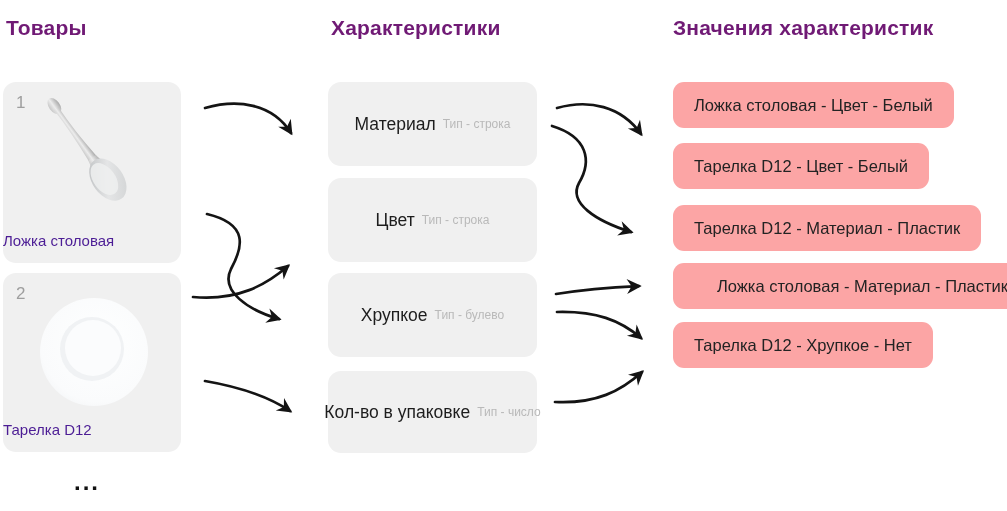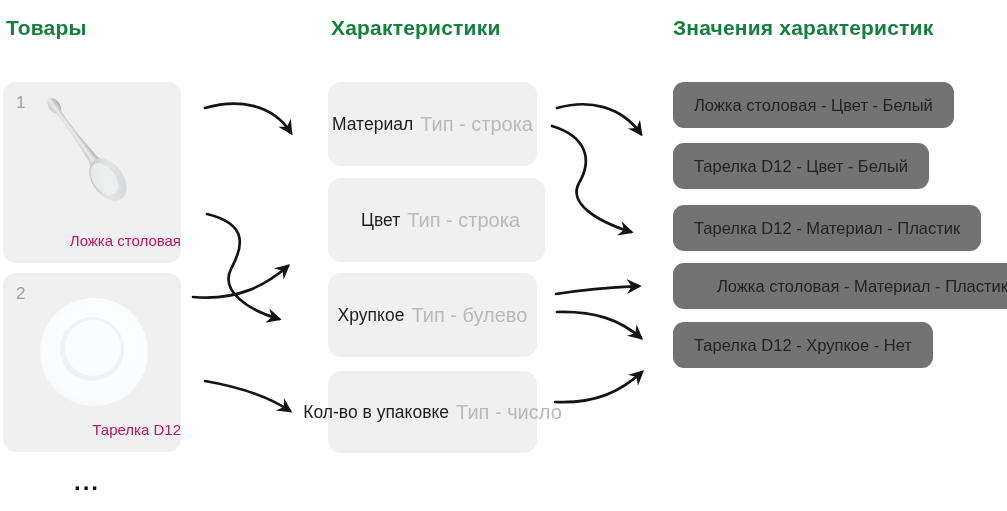--- a/index.html
+++ b/index.html
@@ -2,49 +2,49 @@
 <html><head>
 <meta charset="utf-8">
 <style>
   html,body{margin:0;padding:0;background:#ffffff;}
   .canvas{
     position:relative;width:1007px;height:511px;background:#ffffff;
     font-family:"Liberation Sans","DejaVu Sans",sans-serif;overflow:hidden;
     color:#1d1d1d;
   }
   .col-title{
-    position:absolute;top:16px;font-size:21px;font-weight:700;color:#15803d;
+    position:absolute;top:16px;font-size:21px;font-weight:700;color:#701a75;
     letter-spacing:.2px;white-space:nowrap;
   }
   
   .product-card{
     position:absolute;left:3px;width:178px;background:#f0f0f0;border-radius:13px;
   }
   .product-card .num{
     position:absolute;top:11px;left:13px;font-size:17px;color:#9e9e9e;
   }
   .product-card .p-label{
-    position:absolute;left:0;right:0;bottom:14px;text-align:right;
-    font-size:15px;color:#be185d;white-space:nowrap;
+    position:absolute;left:0;right:0;bottom:14px;text-align:left;
+    font-size:15px;color:#4c1d95;white-space:nowrap;
   }
   .product-card svg{position:absolute;left:0;top:0;}
   .ellipsis{
     position:absolute;left:74px;top:468px;font-size:24px;font-weight:700;
     letter-spacing:2px;color:#111;
   }
   
   .char-card{
     position:absolute;left:328px;width:209px;background:#f0f0f0;border-radius:13px;
     display:flex;align-items:center;justify-content:center;gap:7px;
   }
   .char-name{font-size:17.5px;color:#1d1d1d;white-space:nowrap;}
-  .char-type{font-size:20px;color:#b9b9b9;white-space:nowrap;}
+  .char-type{font-size:12px;color:#b9b9b9;white-space:nowrap;}
   
   .value-chip{
-    position:absolute;left:673px;height:46px;line-height:46px;background:#737373;
+    position:absolute;left:673px;height:46px;line-height:46px;background:#fca5a5;
     border-radius:11px;padding:0 21px;font-size:16.5px;color:#232323;white-space:nowrap;
   }
   .arrows{position:absolute;left:0;top:0;pointer-events:none;}
 </style>
 </head>
 <body>
 
 <div class="canvas">
 
   <div class="col-title" style="left:6px;">Товары</div>
@@ -93,21 +93,21 @@
     </svg>
     <div class="p-label">Тарелка D12</div>
   </div>
 
   <div class="ellipsis">...</div>
 
   <div class="char-card" style="top:82px;height:84px;">
     <div class="char-name">Материал</div>
     <div class="char-type">Тип - строка</div>
   </div>
-  <div class="char-card" style="top:178px;height:84px;padding-left:8px;">
+  <div class="char-card" style="top:178px;height:84px;">
     <div class="char-name">Цвет</div>
     <div class="char-type">Тип - строка</div>
   </div>
   <div class="char-card" style="top:273px;height:84px;">
     <div class="char-name">Хрупкое</div>
     <div class="char-type">Тип - булево</div>
   </div>
   <div class="char-card" style="top:371px;height:82px;">
     <div class="char-name">Кол-во в упаковке</div>
     <div class="char-type">Тип - число</div>

